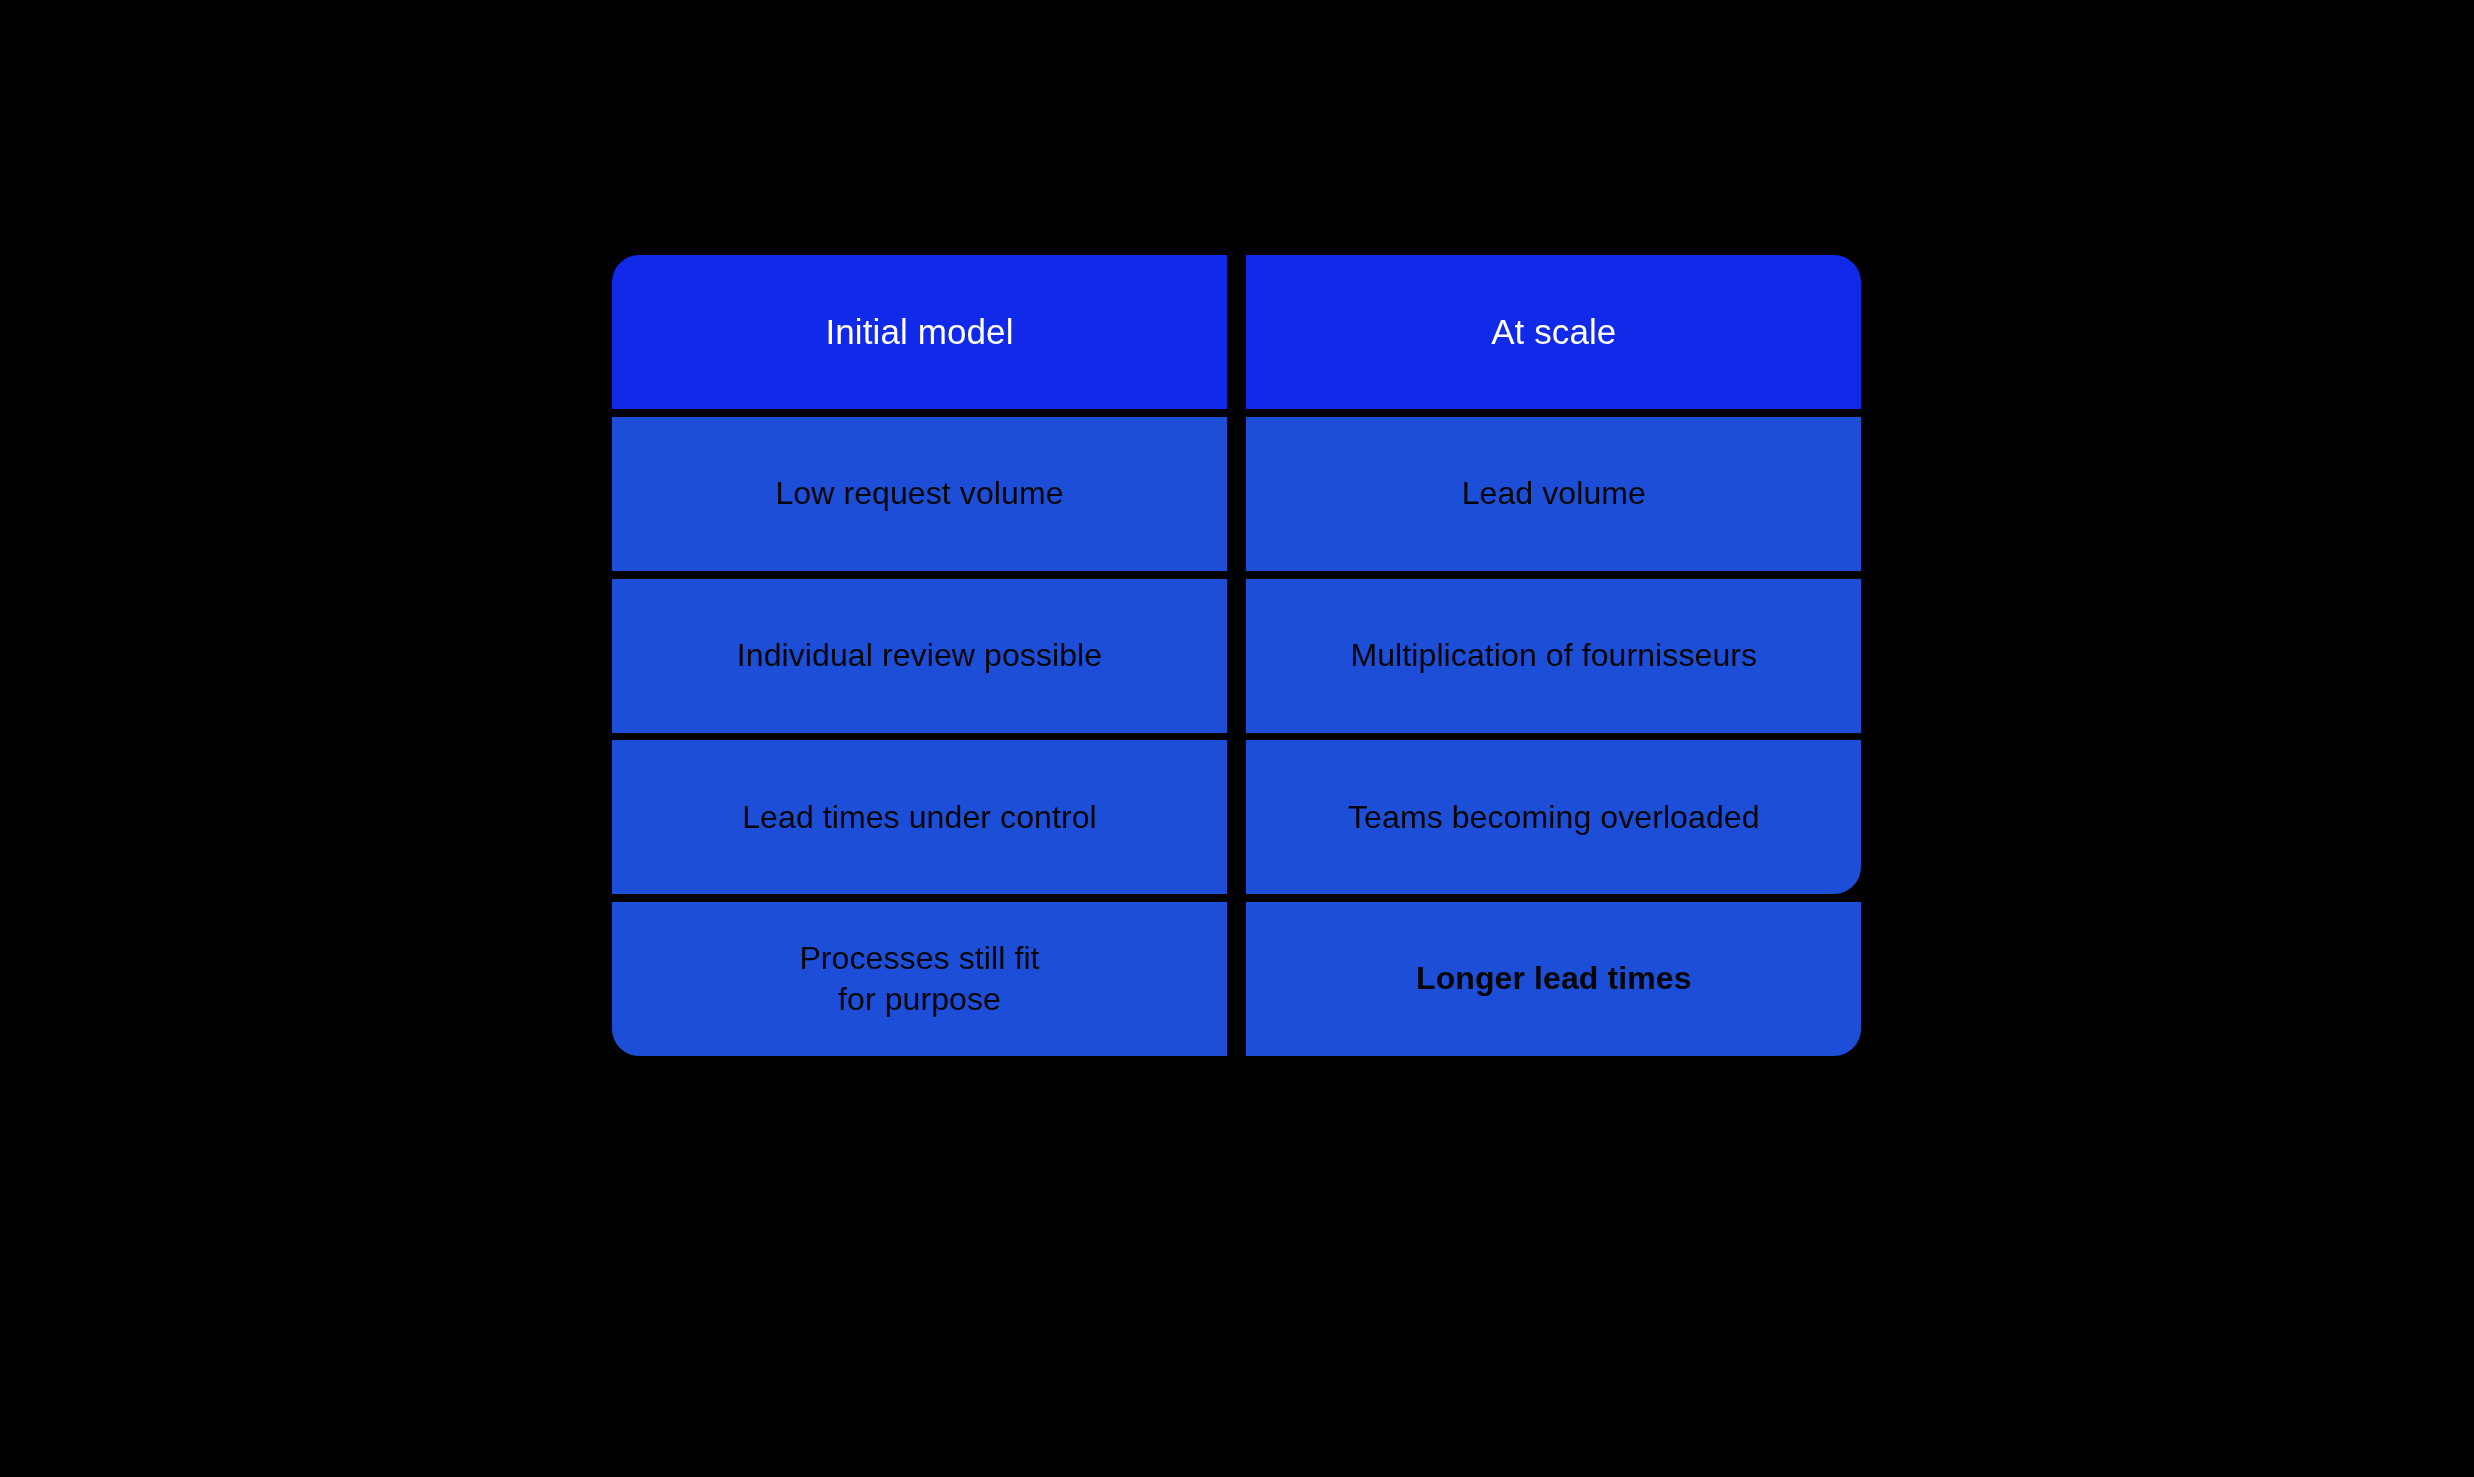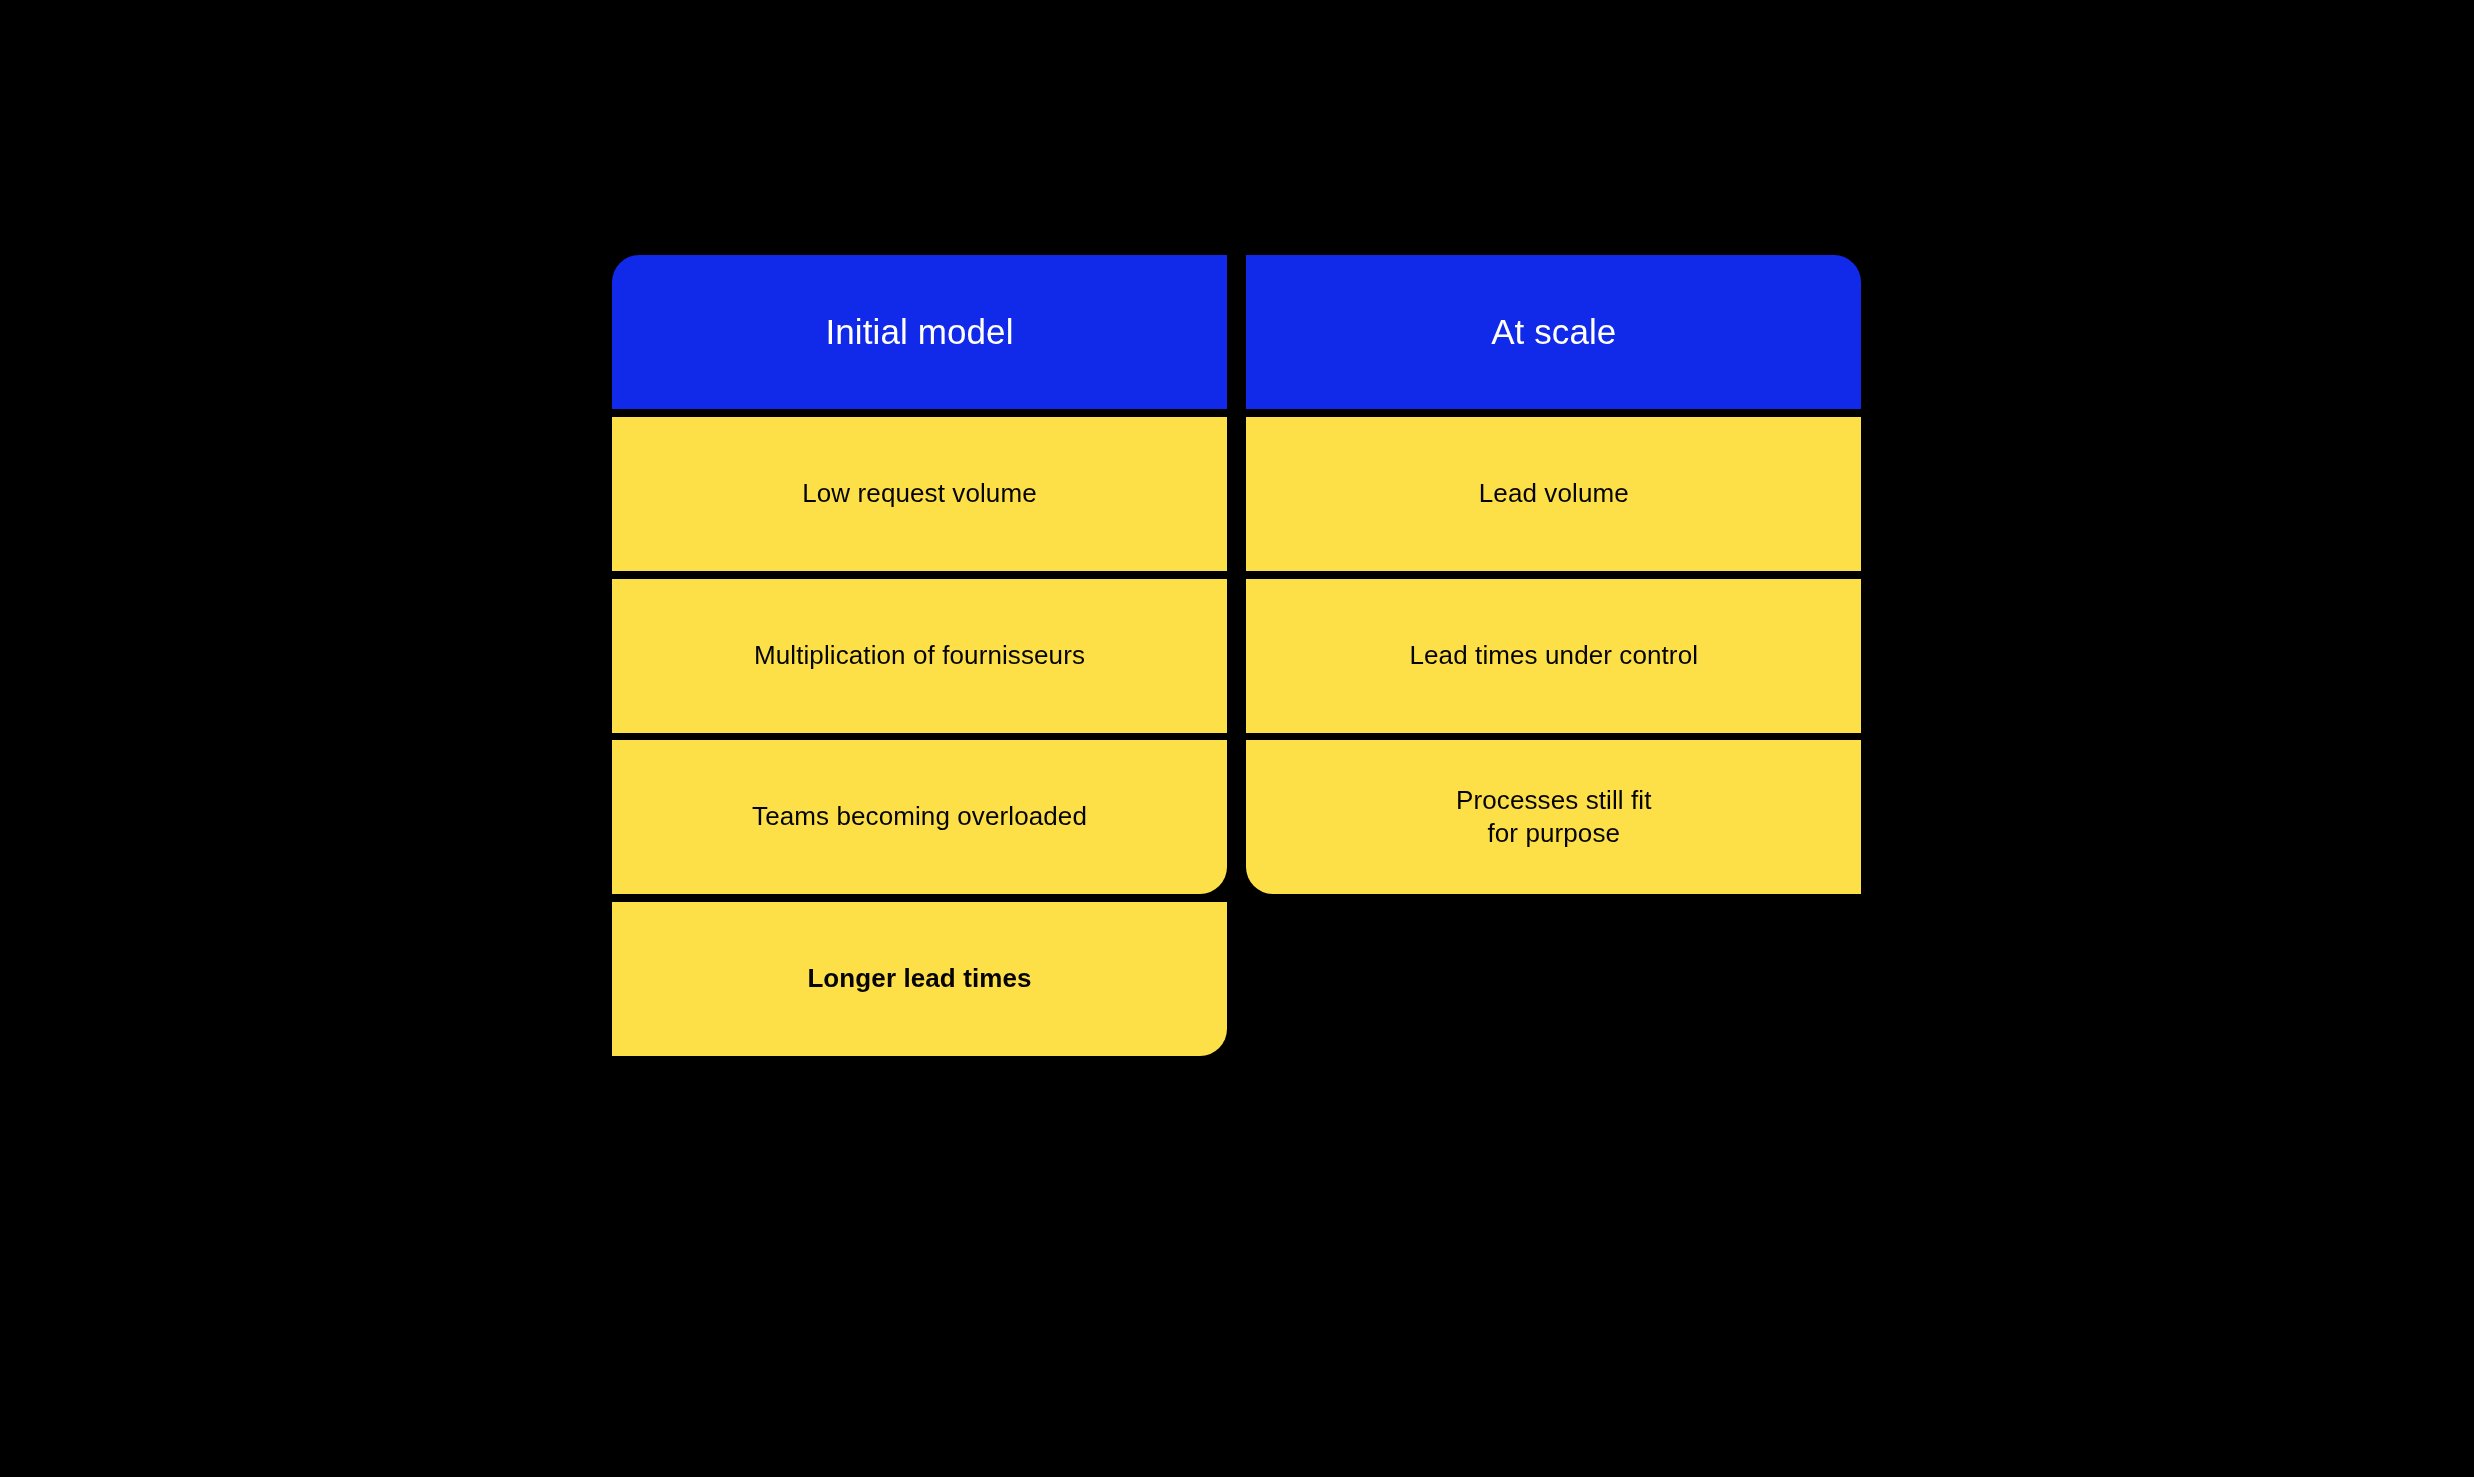--- a/index.html
+++ b/index.html
@@ -49,23 +49,23 @@
   }
 
   .cell.head {
     background: #1129E8;
     color: #FFFFFF;
     font-size: 35px;
     font-weight: 400;
   }
 
   .cell.body {
-    background: #fde047;
+    background: #1d4ed8;
     color: #050505;
-    font-size: 26px;
+    font-size: 32px;
     font-weight: 400;
   }
 
   
   .cell.head.col-left   { border-top-left-radius: 27px; }
   .cell.head.col-right  { border-top-right-radius: 27px; }
   .cell.body.last.col-left  { border-bottom-left-radius: 27px; }
   .cell.body.last.col-right { border-bottom-right-radius: 27px; font-weight: bold; }
 
   
@@ -91,20 +91,23 @@
     </div>
 
     <div class="cell body r1 col-left">
       <span class="cell-text">Low request volume</span>
     </div>
     <div class="cell body r1 col-right">
       <span class="cell-text">Lead volume</span>
     </div>
 
 
+    <div class="cell body r3 col-left">
+      <span class="cell-text">Individual review possible</span>
+    </div>
     <div class="cell body r3 col-right">
       <span class="cell-text">Multiplication of fournisseurs</span>
     </div>
 
     <div class="cell body r4 col-left">
       <span class="cell-text">Lead times under control</span>
     </div>
     <div class="cell body r4 r5 col-right">
       <span class="cell-text">Teams becoming overloaded</span>
     </div>

